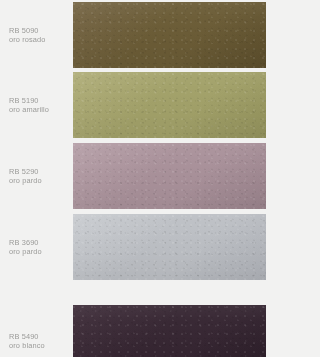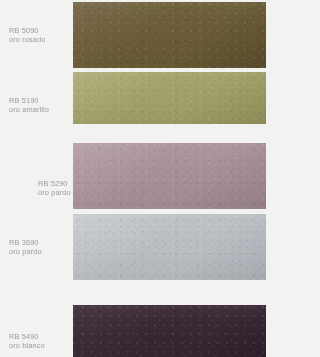--- a/index.html
+++ b/index.html
@@ -93,29 +93,29 @@
 
 <div id="swatch-card" style="background: rgb(242, 242, 241);">
 
 <div class="swatch-row" style="top: 2px; height: 66px;">
       <div class="swatch-label" style="top: 24px; color: rgb(155, 155, 153);">
         <span class="code">RB 5090</span>
         <span class="name">oro rosado</span>
       </div>
       <div class="swatch-chip" style="background: linear-gradient(135deg, rgb(119, 103, 71) 0%, rgb(107, 92, 54) 42%, rgb(107, 92, 54) 62%, rgb(92, 78, 44) 100%);"></div>
     </div>
-    <div class="swatch-row" style="top: 72px; height: 52px;">
+    <div class="swatch-row" style="top: 72px; height: 66px;">
       <div class="swatch-label" style="top: 24px; color: rgb(155, 155, 153);">
         <span class="code">RB 5190</span>
         <span class="name">oro amarillo</span>
       </div>
       <div class="swatch-chip" style="background: linear-gradient(135deg, rgb(176, 174, 122) 0%, rgb(162, 161, 105) 42%, rgb(162, 161, 105) 62%, rgb(147, 146, 92) 100%);"></div>
     </div>
     <div class="swatch-row" style="top: 143px; height: 66px;">
-      <div class="swatch-label" style="top: 36px; color: rgb(155, 155, 153); margin-left: 29px;">
+      <div class="swatch-label" style="top: 24px; color: rgb(155, 155, 153);">
         <span class="code">RB 5290</span>
         <span class="name">oro pardo</span>
       </div>
       <div class="swatch-chip" style="background: linear-gradient(135deg, rgb(182, 160, 168) 0%, rgb(169, 145, 154) 42%, rgb(169, 145, 154) 62%, rgb(154, 131, 140) 100%);"></div>
     </div>
     <div class="swatch-row" style="top: 214px; height: 66px;">
       <div class="swatch-label" style="top: 24px; color: rgb(155, 155, 153);">
         <span class="code">RB 3690</span>
         <span class="name">oro pardo</span>
       </div>

